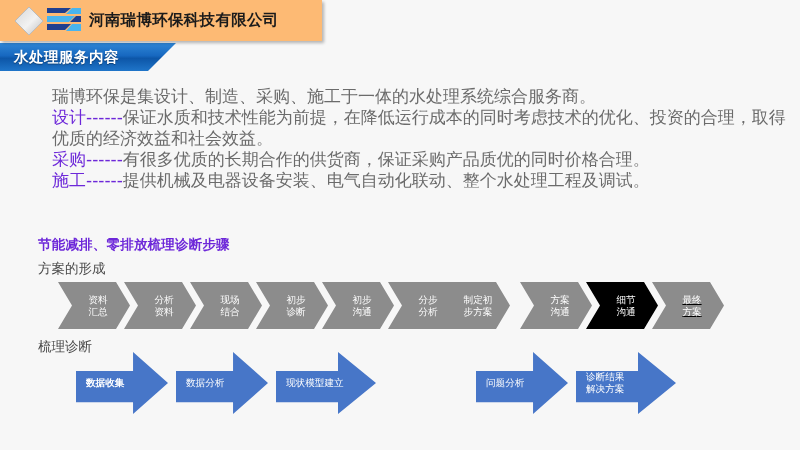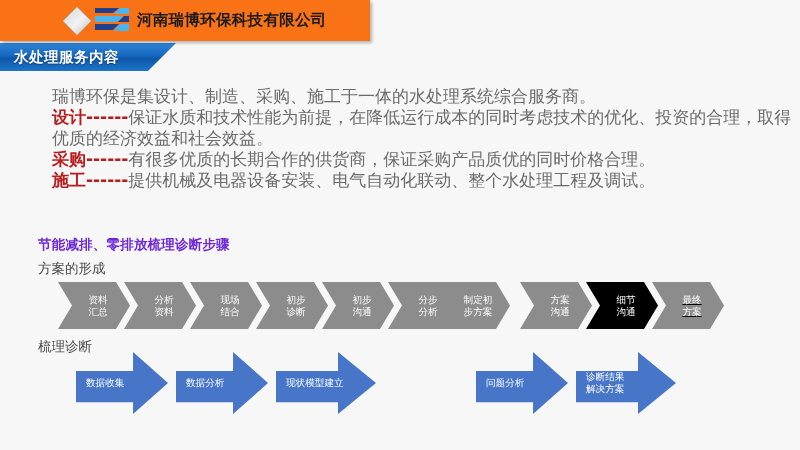--- a/index.html
+++ b/index.html
@@ -22,26 +22,25 @@
     overflow: hidden;
   }
 
   
   #logo-plaque {
     position: absolute;
     left: 0;
     top: 0;
     width: 322px;
     height: 41px;
-    background: #f97316;
+    background: #fdba74;
     box-shadow: 2px 2px 3px rgba(0,0,0,0.28);
     display: flex;
     align-items: center;
     z-index: 6;
-    padding-left: 48px;
   }
   #logo-mark {
     position: relative;
     width: 70px;
     height: 32px;
     margin-left: 13px;
     flex: 0 0 auto;
   }
   #logo-mark svg { display: block; }
   #company-name {
@@ -87,22 +86,22 @@
     position: absolute;
     left: 52px;
     top: 86px;
     width: 748px;
     color: #6b6b6b;
     font-size: 17px;
     line-height: 21px;
   }
   #body-copy .para { margin: 0 0 0 0; }
   #body-copy .term {
-    font-weight: bold;
-    color: #b91c1c;
+    font-weight: normal;
+    color: #6d28d9;
   }
 
   
   #red-heading {
     position: absolute;
     left: 38px;
     top: 236px;
     font-size: 13.5px;
     font-weight: bold;
     color: #6d28d9;
@@ -264,21 +263,21 @@
 沟通</div>
       </div>
       <div class="chev" style="left: 594px; width: 72px; z-index: 1; background: rgb(140, 140, 140); text-decoration: underline;">
         <div class="chev-text">最终
 方案</div>
       </div>
     </div>
 
   <div class="row-label" id="label-diag">梳理诊断</div>
   <div id="arrow-row">
-      <div class="barrow" style="left: 18px; width: 92px; background: rgb(71, 118, 200);">
+      <div class="barrow" style="left: 18px; width: 92px; background: rgb(71, 118, 200); font-weight: bold;">
         <div class="barrow-text">数据收集</div>
       </div>
       <div class="barrow" style="left: 118px; width: 92px; background: rgb(71, 118, 200);">
         <div class="barrow-text">数据分析</div>
       </div>
       <div class="barrow" style="left: 218px; width: 100px; background: rgb(71, 118, 200);">
         <div class="barrow-text">现状模型建立</div>
       </div>
       <div class="barrow" style="left: 418px; width: 92px; background: rgb(71, 118, 200);">
         <div class="barrow-text">问题分析</div>

